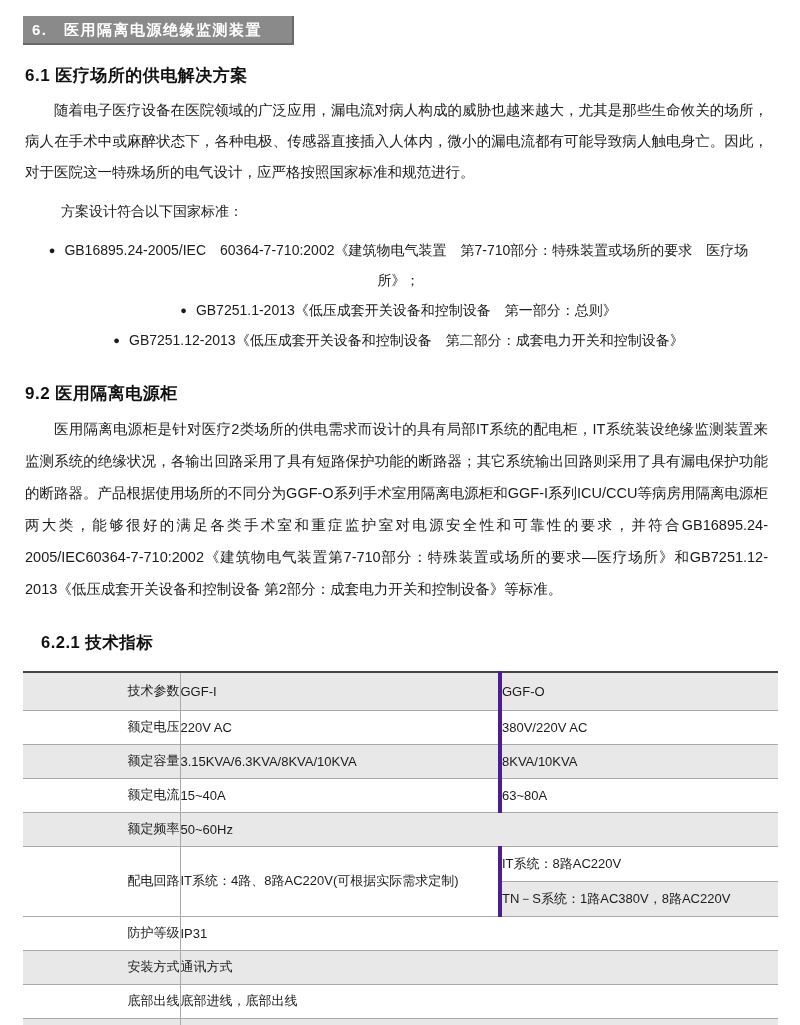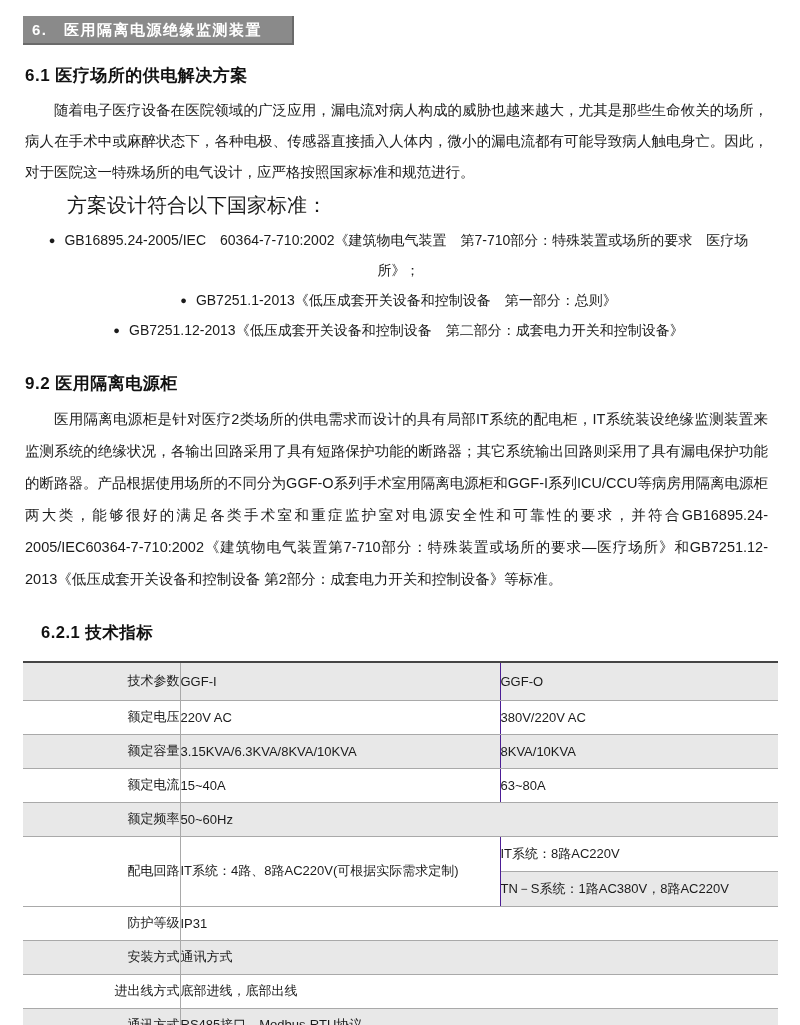--- a/index.html
+++ b/index.html
@@ -33,21 +33,21 @@
     margin: 27px 0 0 16px; letter-spacing: 0.5px;
   }
 
   .par {
     margin: 8px 0 0 0;
     font-size: 14.5px; line-height: 31px;
     text-align: justify; text-indent: 2em;
     white-space: pre-wrap;
   }
   .par.tall { line-height: 32px; }
-  .intro { margin: 2px; font-size: 20px; line-height: 31px; text-indent: 2em; }
+  .intro { margin: 8px; font-size: 14px; line-height: 31px; text-indent: 2em; }
 
   ul.std-list { list-style: none; margin: 4px 0 0 0; padding: 0 0 0 4px; }
   ul.std-list li {
     font-size: 14px; line-height: 30px;
     white-space: pre-wrap;
     text-align: center;
   }
   .dot { font-size: 11px; margin-right: 9px; vertical-align: 1px; }
 
   table.spec {
@@ -64,21 +64,21 @@
   table.spec td {
     height: 34px; padding: 0;
     border-bottom: 1px solid #a9a9a9;
     vertical-align: middle;
     overflow: hidden; white-space: nowrap;
   }
   table.spec tr.hdr td { height: 38px; }
   td.c1 { text-align: right; border-right: 1px solid #a9a9a9; }
   td.c2 { padding-left: 13px; }
   td.c3 { padding-left: 24px; }
-  td.vline { border-right: 1px solid #4c1d95; }
+  td.vline { border-right: 4px solid #4c1d95; }
   .gray { background: #e8e8e8; }
 </style>
 </head>
 <body>
 
 <div class="page">
 
   <div class="banner">6.　医用隔离电源绝缘监测装置</div>
 
   <div class="h-sec">6.1 医疗场所的供电解决方案</div>
@@ -149,21 +149,21 @@
       <td class="c1">防护等级</td>
       <td class="c2" colspan="2">IP31</td>
     </tr>
 
     <tr class="gray">
       <td class="c1">安装方式</td>
       <td class="c2" colspan="2">通讯方式</td>
     </tr>
 
     <tr>
-      <td class="c1">进出线方式</td>
+      <td class="c1">底部出线</td>
       <td class="c2" colspan="2">底部进线，底部出线</td>
     </tr>
 
     <tr class="gray">
       <td class="c1">通讯方式</td>
       <td class="c2" colspan="2">RS485接口，Modbus-RTU协议</td>
     </tr>
   </tbody>
     </table>
 

